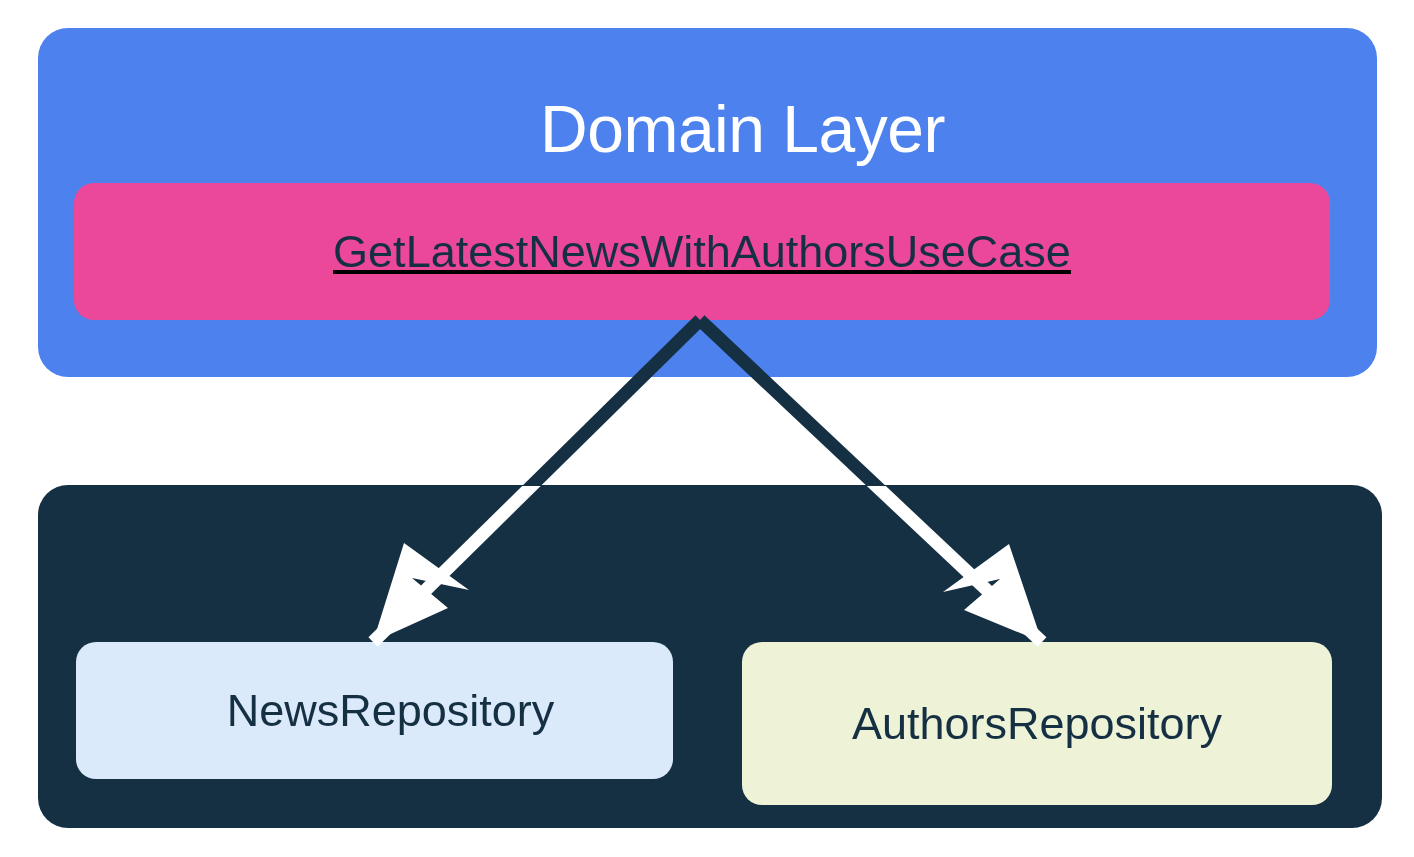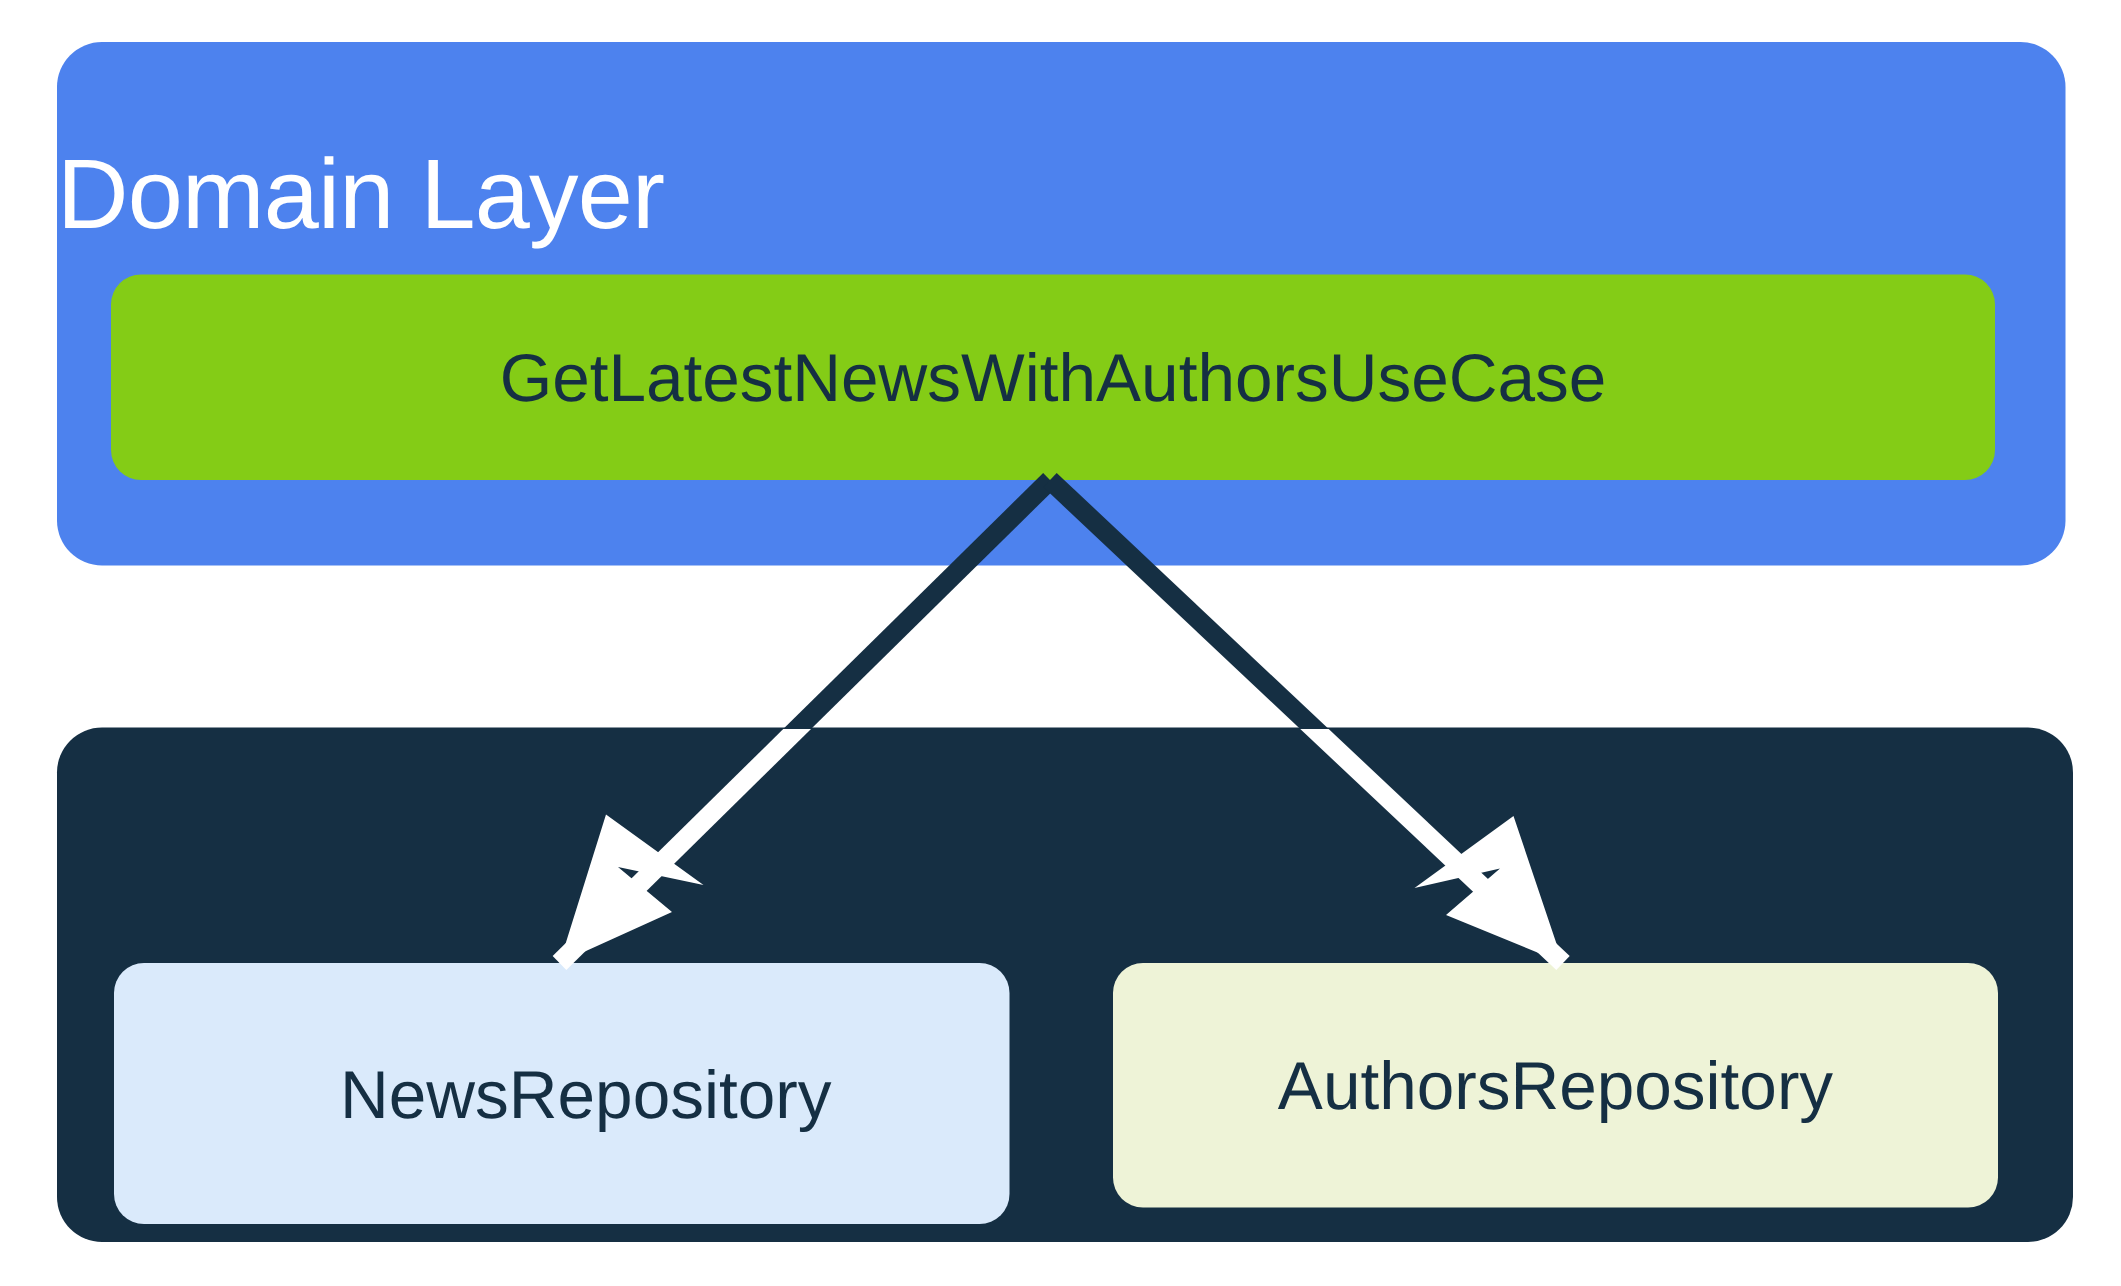--- a/index.html
+++ b/index.html
@@ -43,26 +43,28 @@
     height: 343px;
     background: #152f43;
     border-radius: 30px;
   }
 
   
   .layer-title {
     position: absolute;
     left: 0;
     width: 100%;
+    text-align: center;
     color: #ffffff;
     font-size: 66px;
     font-weight: 300;
     letter-spacing: -0.5px;
     line-height: 1;
     white-space: nowrap;
+    padding-left: 35px;
   }
 
   #domain-layer-title { top: 68px; }
 
   
   .card {
     position: absolute;
     box-sizing: border-box;
     display: flex;
     align-items: center;
@@ -74,29 +76,30 @@
     font-weight: 400;
     line-height: 1;
     white-space: nowrap;
   }
 
   #usecase-card {
     left: 74px;
     top: 183px;
     width: 1256px;
     height: 137px;
-    background: #84cc16;
+    background: #ec4899;
+    text-decoration: underline;
   }
   #usecase-card .card-label { font-size: 45px; }
 
   #news-repository-card {
     left: 76px;
     top: 642px;
     width: 597px;
-    height: 174px;
+    height: 137px;
     background: #daeafb;
     padding-left: 32px;
   }
 
   #authors-repository-card {
     left: 742px;
     top: 642px;
     width: 590px;
     height: 163px;
     background: #eef3d7;

